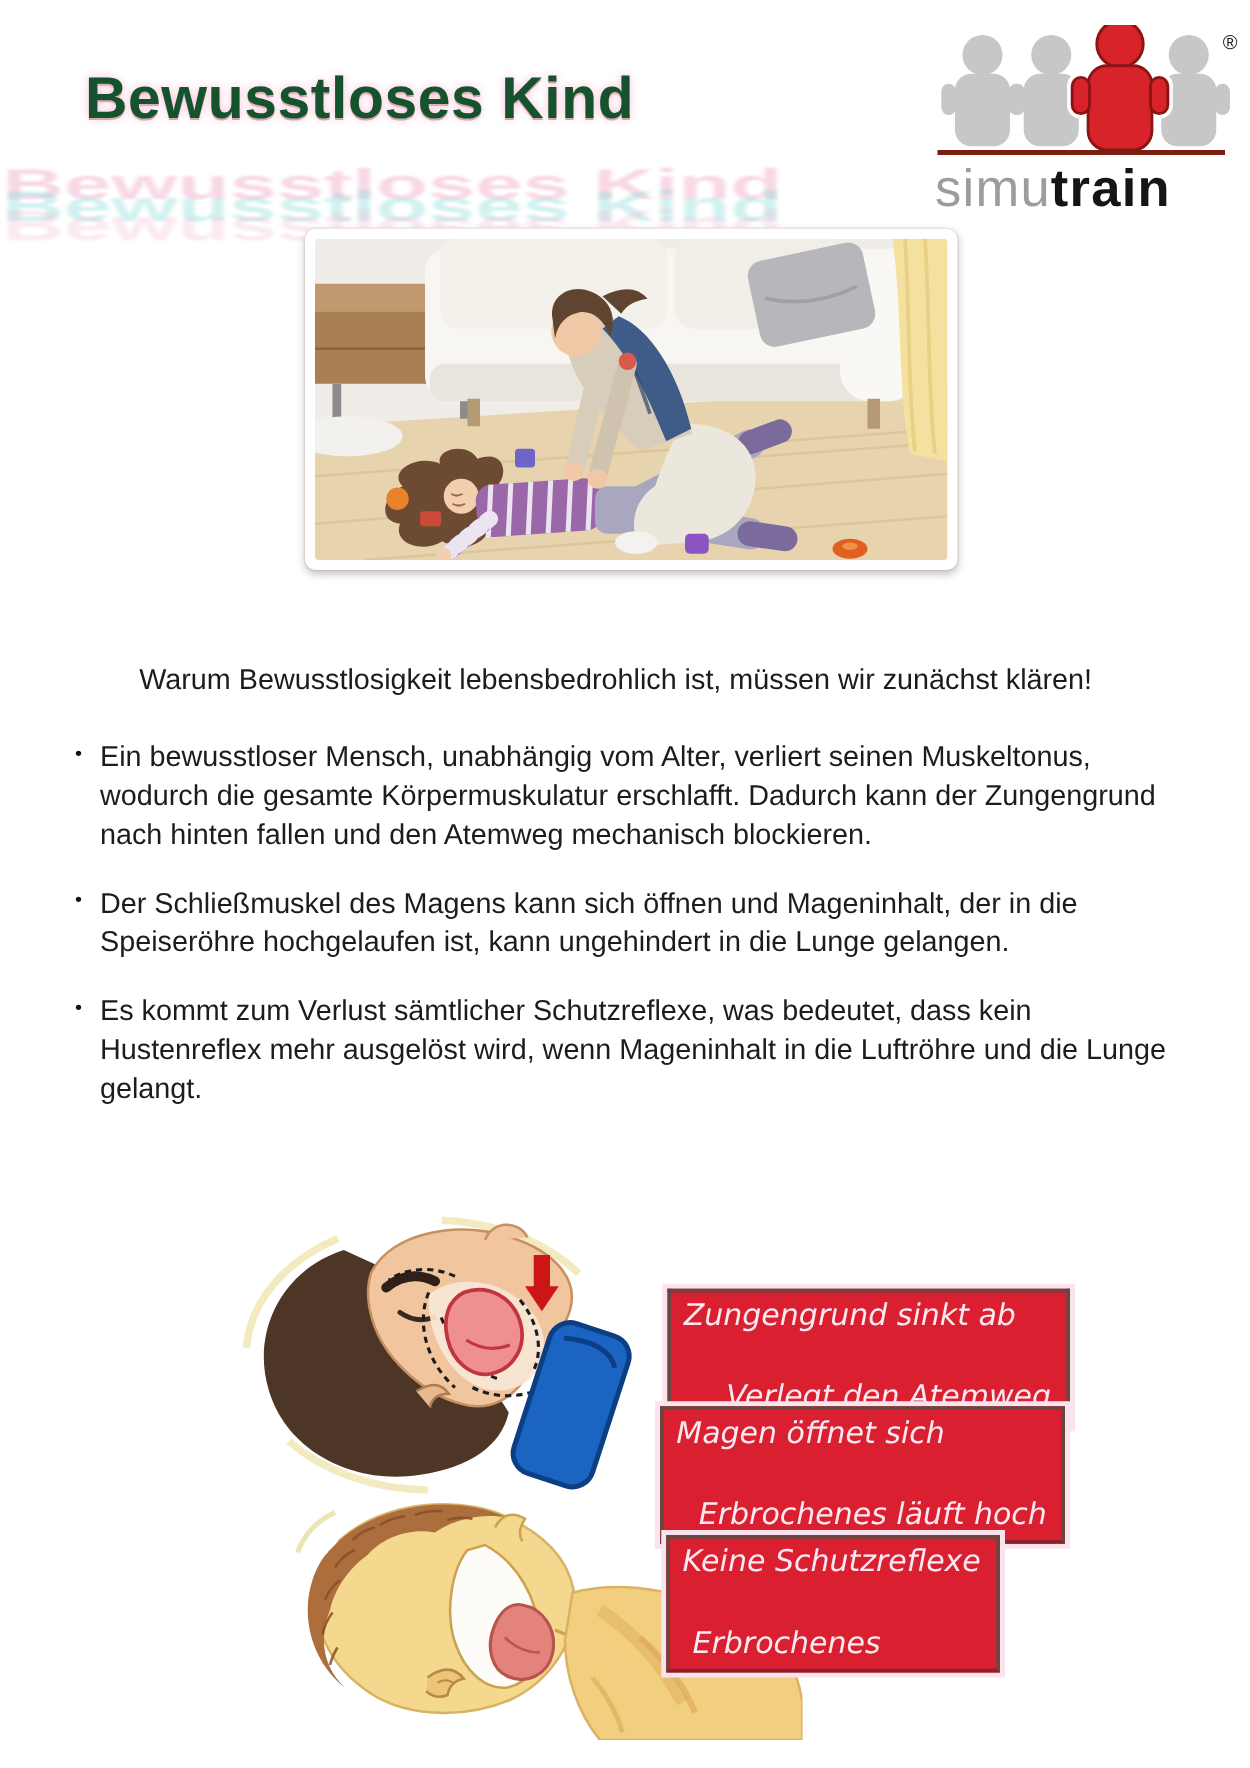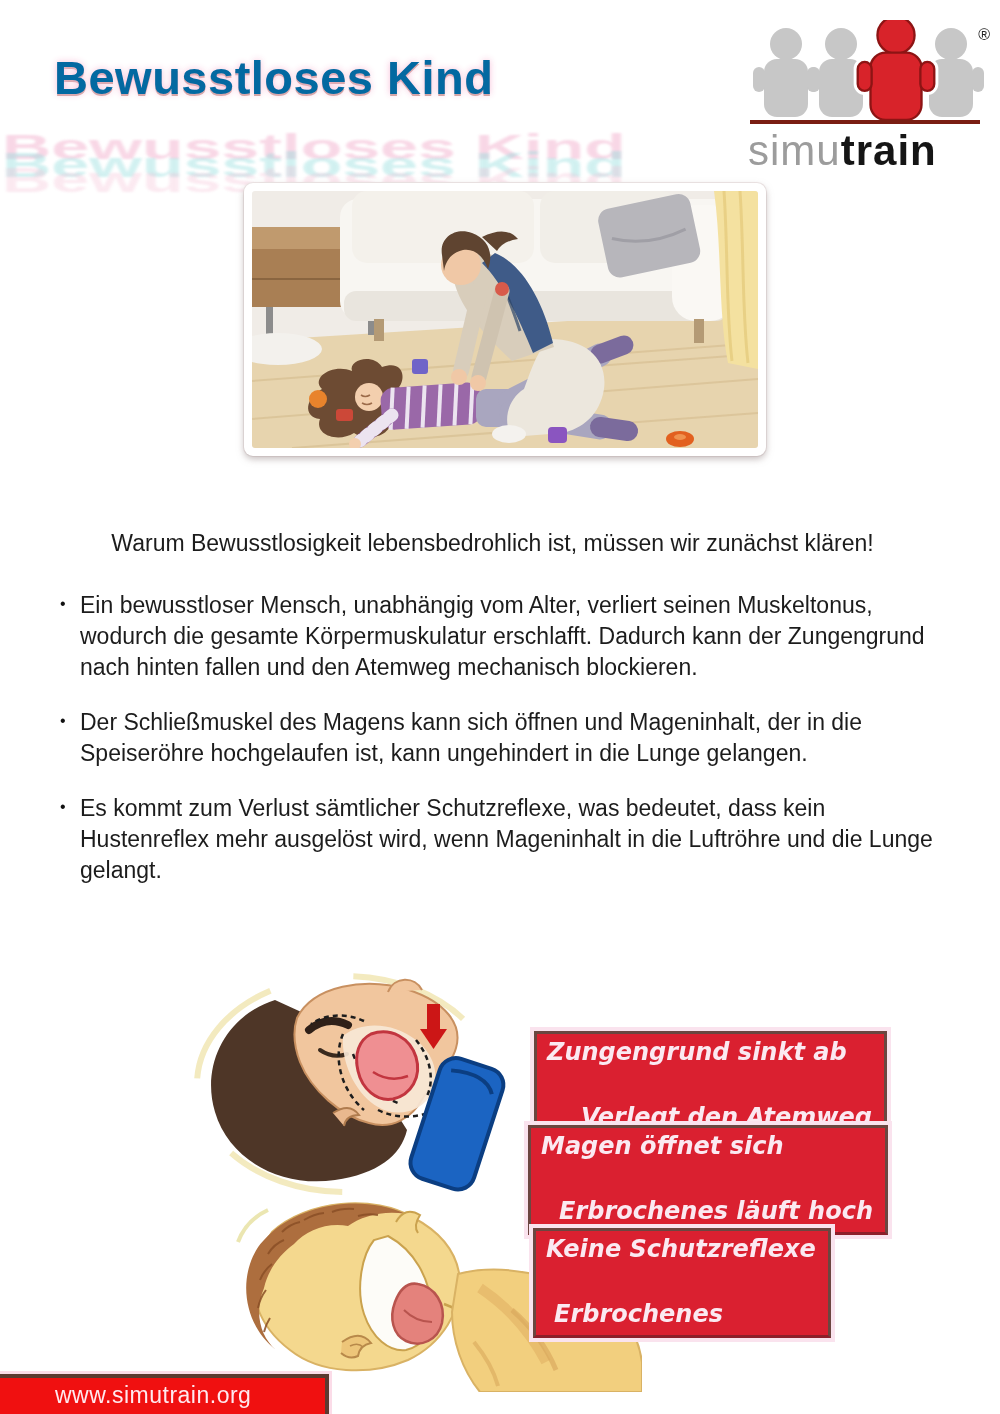--- a/index.html
+++ b/index.html
@@ -1,21 +1,21 @@
 <!DOCTYPE html>
 <html lang="de"><head>
 <meta charset="utf-8">
 <style>
   html,body{margin:0;padding:0;background:#ffffff;}
   .page{position:relative;width:1000px;height:1414px;background:#ffffff;overflow:hidden;
         font-family:"Liberation Sans",sans-serif;color:#1c1c1c;}
 
   
-  .page-title{position:absolute;left:54px;top:50px;margin:0;font-size:47px;font-weight:bold;
-              color:#0369a1;letter-spacing:.5px;white-space:nowrap;
+  .page-title{position:absolute;left:68px;top:50px;margin:0;font-size:47px;font-weight:bold;
+              color:#14532d;letter-spacing:.5px;white-space:nowrap;
               text-shadow:0 0 7px rgba(248,187,214,.95),0 2px 0 rgba(141,45,32,.45);}
   .page-title::before{content:"";position:absolute;inset:-6px -8px;z-index:-1;
               background:repeating-linear-gradient(90deg,rgba(250,205,228,.38) 0 20px,rgba(255,255,255,0) 20px 33px);}
   .ghost-title{position:absolute;left:2px;margin:0;font-size:42px;font-weight:bold;white-space:nowrap;
               transform:scaleX(1.62) scaleY(.82);transform-origin:left top;filter:blur(1.1px);pointer-events:none;}
   .g1{top:128px;color:#f0a2c4;opacity:.42;}
   .g2{top:146px;color:#8fdcdc;opacity:.40;}
   .g3{top:161px;color:#f4b8d0;opacity:.30;}
 
   
@@ -40,21 +40,21 @@
   .bullets{list-style:none;margin:31px 0 0 0;padding:0;}
   .bullets li{position:relative;padding-left:40px;margin-bottom:24px;}
   .bullets .dot{position:absolute;left:20px;top:-2px;font-size:16px;color:#111;}
 
   
   .man-illu{position:absolute;left:193px;top:970px;}
   .baby-illu{position:absolute;left:212px;top:1192px;}
 
   
   .banner{position:absolute;background:#da2030;border:3px solid #6b4640;border-bottom-color:#8d1f2a;
-          box-shadow:0 0 0 4px #fae3ee;color:#fbe9f1;font-weight:bold;font-style:italic;
+          box-shadow:0 0 0 4px #fae3ee;color:#fbe9f1;font-weight:normal;font-style:italic;
           font-family:"DejaVu Sans",sans-serif;font-size:24px;line-height:29px;
           padding:4px 12px 6px 10px;white-space:nowrap;z-index:5;}
   .banner .l2{display:block;margin-top:36px;}
   .b1{left:534px;top:1031px;} .b1 .l2{padding-left:34px;}
   .b2{left:528px;top:1125px;} .b2 .l2{padding-left:18px;}
   .b3{left:533px;top:1228px;} .b3 .l2{padding-left:8px;}
 
   
   .footer-bar{position:absolute;left:0;top:1374px;width:329px;height:40px;background:#f01010;
               border-top:4px solid #5c3a30;border-right:4px solid #5c3a30;box-sizing:border-box;
@@ -291,17 +291,14 @@
   </div>
   <div class="banner b2">
     <span class="l1">Magen öffnet sich</span>
     <span class="l2">Erbrochenes läuft hoch</span>
   </div>
   <div class="banner b3">
     <span class="l1">Keine Schutzreflexe</span>
     <span class="l2">Erbrochenes</span>
   </div>
 
-  <div class="footer-bar">
-    <span>www.simutrain.org</span>
-  </div>
 
 </div>
 
 </body></html>

